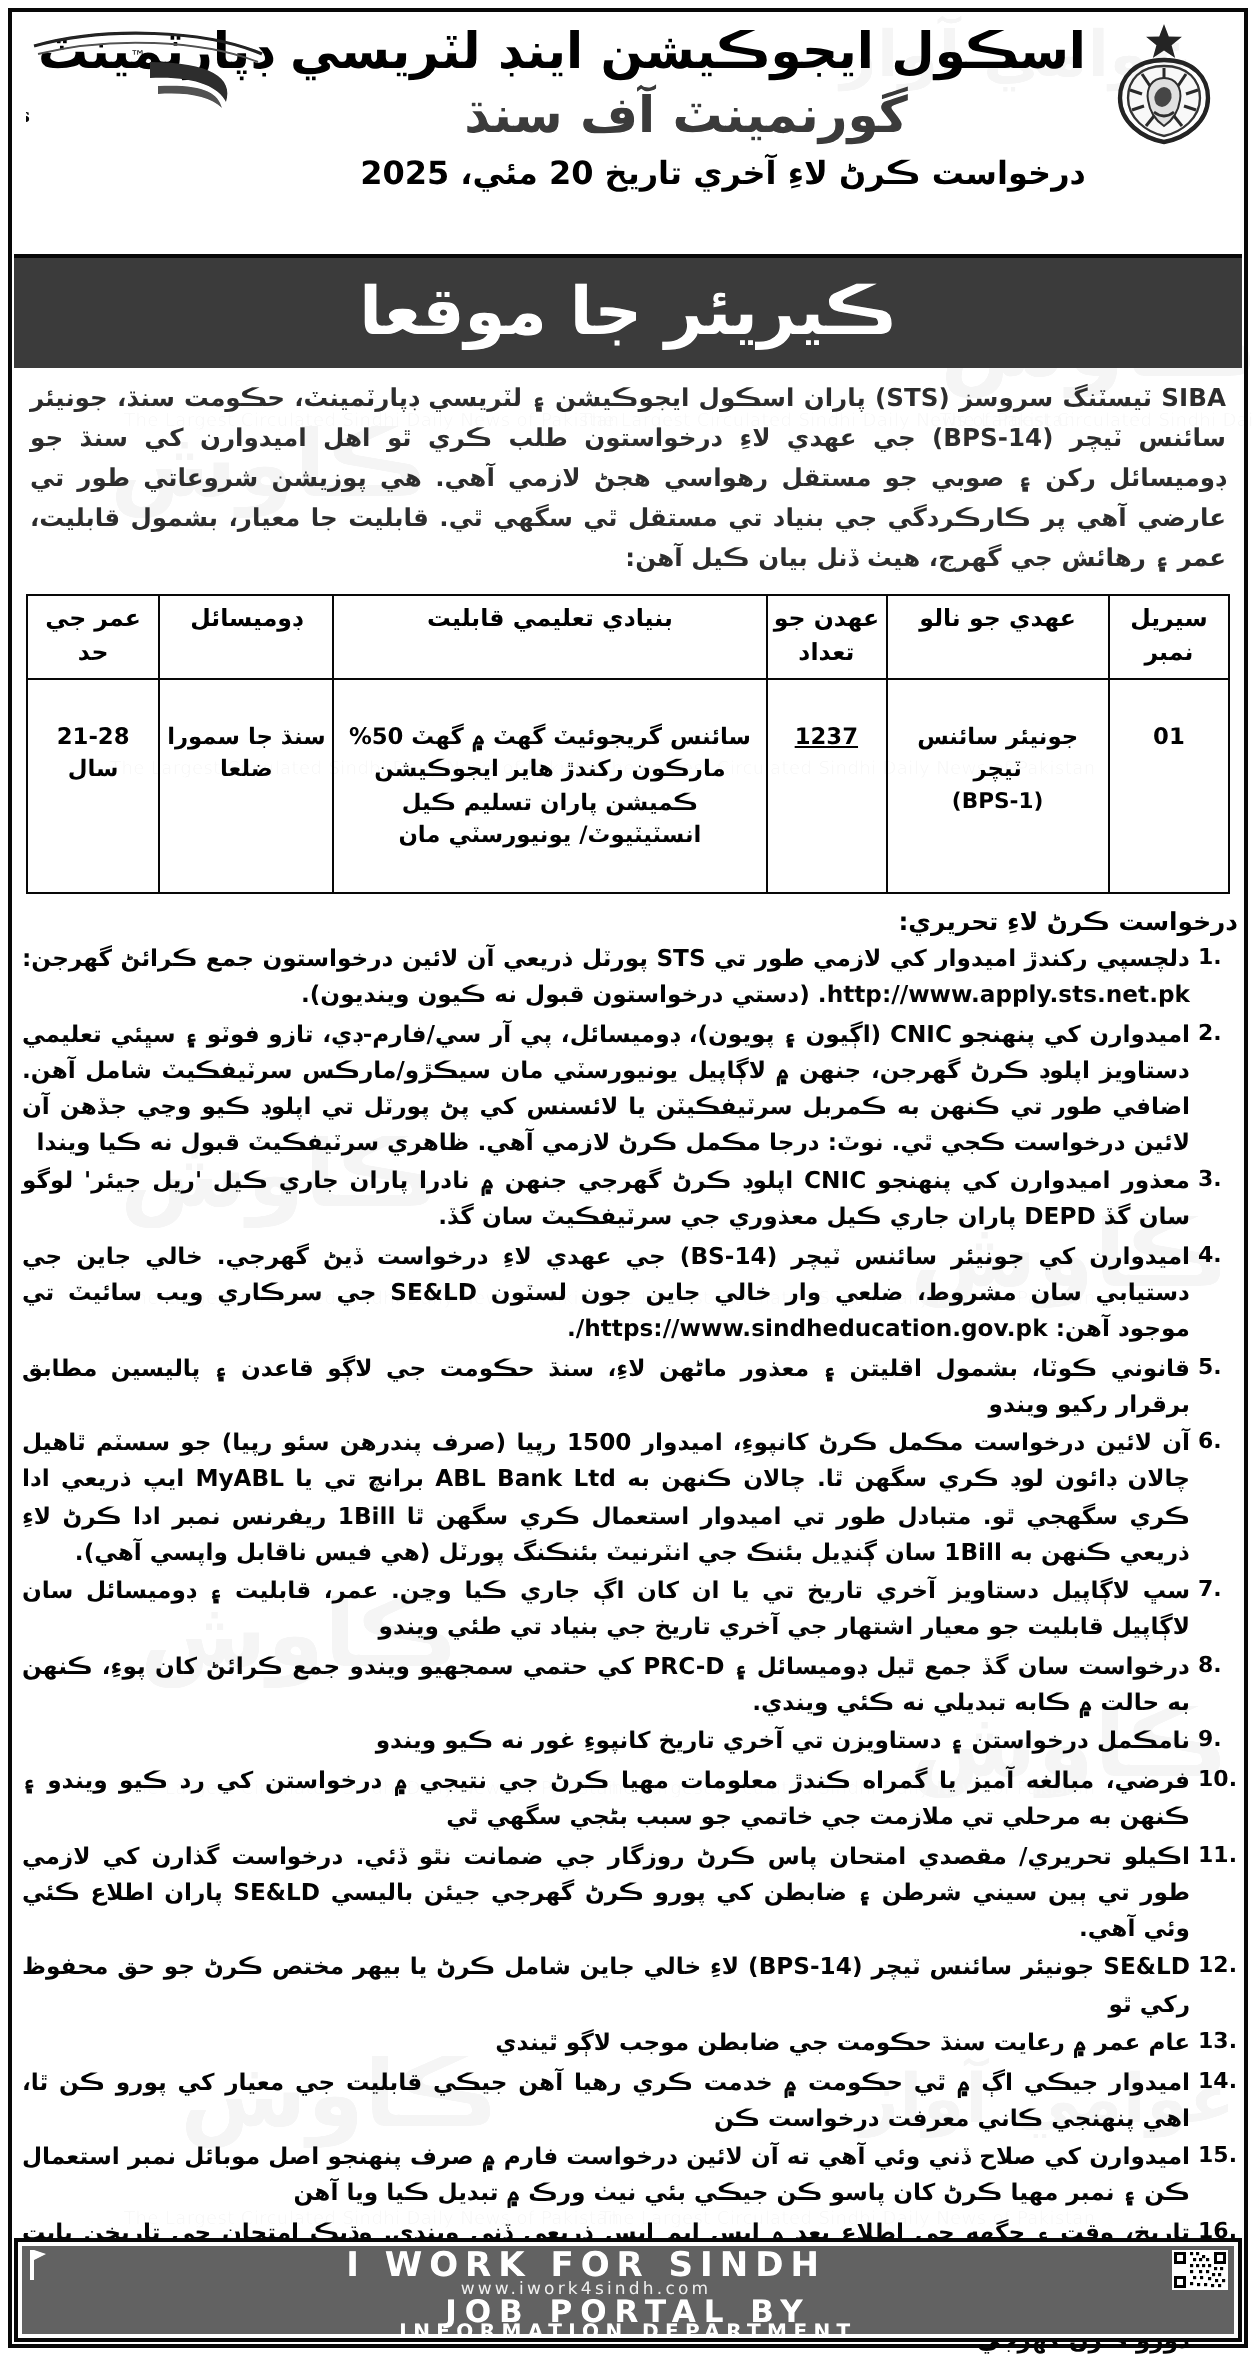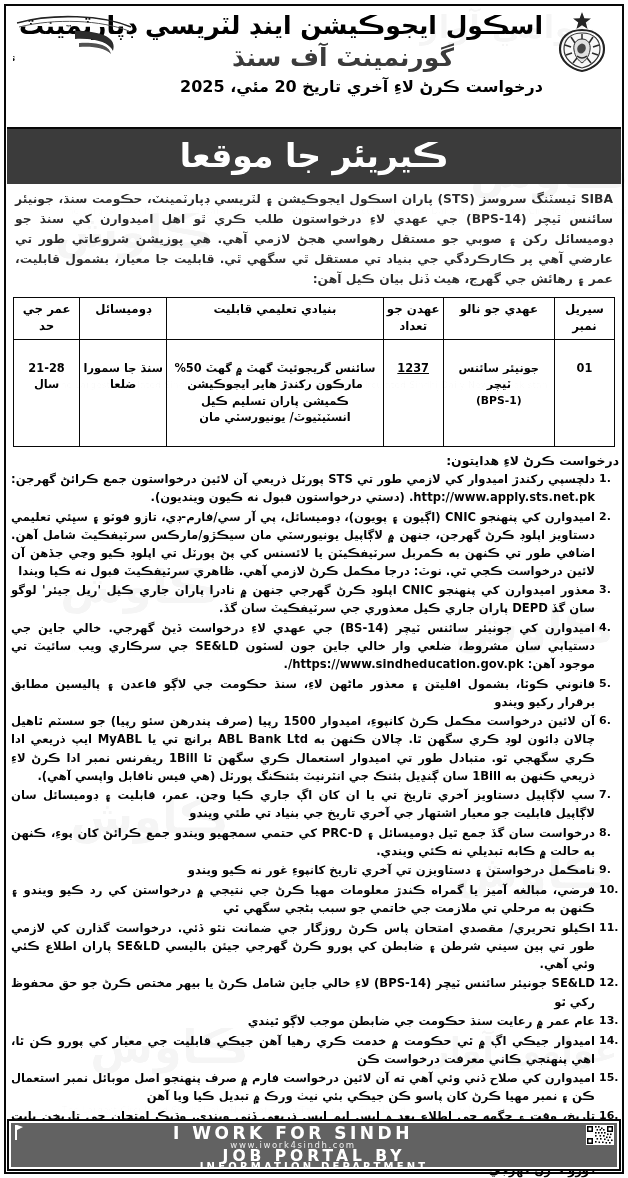--- a/index.html
+++ b/index.html
@@ -398,21 +398,21 @@
             <td class="c-num">1237</td>
             <td class="c-qual">سائنس گريجوئيٽ گهٽ ۾ گهٽ 50% مارڪون رکندڙ هاير ايجوڪيشن ڪميشن پاران تسليم ڪيل انسٽيٽيوٽ/ يونيورسٽي مان</td>
             <td class="c-dom">سنڌ جا سمورا ضلعا</td>
             <td class="c-age">21-28 سال</td>
           </tr>
         </tbody>
       </table>
     </div>
 
     <div>
-      <div class="instr-title">درخواست ڪرڻ لاءِ هدايتون:</div>
+      <div class="instr-title">درخواست ڪرڻ لاءِ تحريري:</div>
       <ol class="instr">
         <li>دلچسپي رکندڙ اميدوار کي لازمي طور تي STS پورٽل ذريعي آن لائين درخواستون جمع ڪرائڻ گهرجن: http://www.apply.sts.net.pk. (دستي درخواستون قبول نه ڪيون وينديون).</li>
         <li>اميدوارن کي پنهنجو CNIC (اڳيون ۽ پويون)، ڊوميسائل، پي آر سي/فارم-ڊي، تازو فوٽو ۽ سڀئي تعليمي دستاويز اپلوڊ ڪرڻ گهرجن، جنهن ۾ لاڳاپيل يونيورسٽي مان سيڪڙو/مارڪس سرٽيفڪيٽ شامل آهن. اضافي طور تي ڪنهن به ڪمربل سرٽيفڪيٽن يا لائسنس کي پڻ پورٽل تي اپلوڊ ڪيو وڃي جڏهن آن لائين درخواست ڪجي ٿي. نوٽ: درجا مڪمل ڪرڻ لازمي آهي. ظاهري سرٽيفڪيٽ قبول نه ڪيا ويندا</li>
         <li>معذور اميدوارن کي پنهنجو CNIC اپلوڊ ڪرڻ گهرجي جنهن ۾ نادرا پاران جاري ڪيل 'ريل جيئر' لوگو سان گڏ DEPD پاران جاري ڪيل معذوري جي سرٽيفڪيٽ سان گڏ.</li>
         <li>اميدوارن کي جونيئر سائنس ٽيچر (BS-14) جي عهدي لاءِ درخواست ڏيڻ گهرجي. خالي جاين جي دستيابي سان مشروط، ضلعي وار خالي جاين جون لسٽون SE&amp;LD جي سرڪاري ويب سائيٽ تي موجود آهن: https://www.sindheducation.gov.pk/.</li>
         <li>قانوني ڪوٽا، بشمول اقليتن ۽ معذور ماڻهن لاءِ، سنڌ حڪومت جي لاڳو قاعدن ۽ پاليسين مطابق برقرار رکيو ويندو</li>
         <li>آن لائين درخواست مڪمل ڪرڻ کانپوءِ، اميدوار 1500 رپيا (صرف پندرهن سئو رپيا) جو سسٽم ٿاهيل چالان ڊائون لوڊ ڪري سگهن ٿا. چالان ڪنهن به ABL Bank Ltd برانچ تي يا MyABL ايپ ذريعي ادا ڪري سگهجي ٿو. متبادل طور تي اميدوار استعمال ڪري سگهن ٿا 1Bill ريفرنس نمبر ادا ڪرڻ لاءِ ذريعي ڪنهن به 1Bill سان ڳنڍيل بئنڪ جي انٽرنيٽ بئنڪنگ پورٽل (هي فيس ناقابل واپسي آهي).</li>
         <li>سڀ لاڳاپيل دستاويز آخري تاريخ تي يا ان کان اڳ جاري ڪيا وڃن. عمر، قابليت ۽ ڊوميسائل سان لاڳاپيل قابليت جو معيار اشتهار جي آخري تاريخ جي بنياد تي طئي ويندو</li>
         <li>درخواست سان گڏ جمع ٿيل ڊوميسائل ۽ PRC-D کي حتمي سمجهيو ويندو جمع ڪرائڻ کان پوءِ، ڪنهن به حالت ۾ ڪابه تبديلي نه ڪئي ويندي.</li>
         <li>نامڪمل درخواستن ۽ دستاويزن تي آخري تاريخ کانپوءِ غور نه ڪيو ويندو</li>

